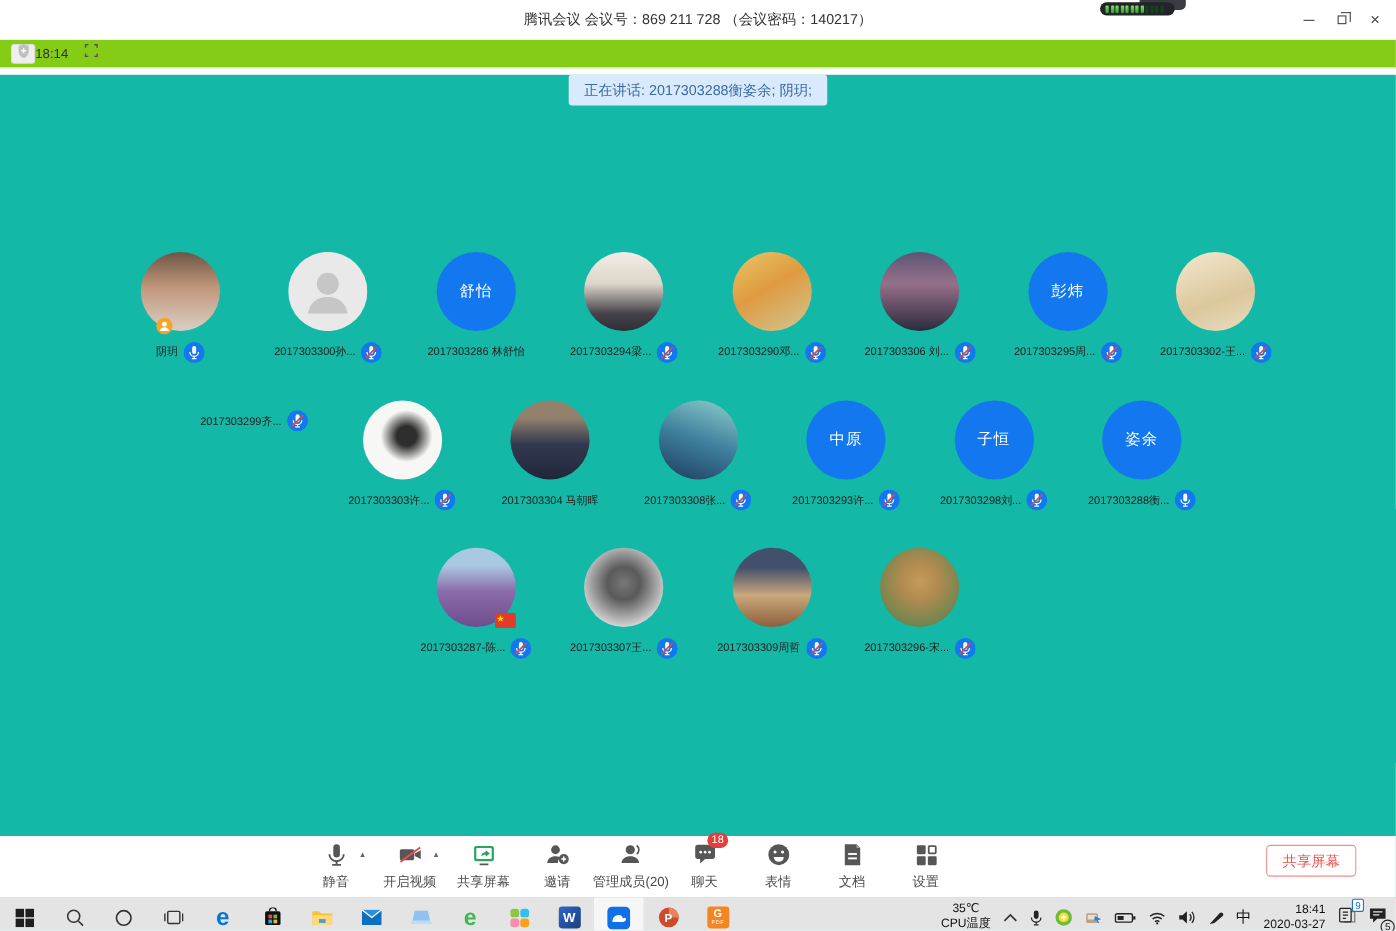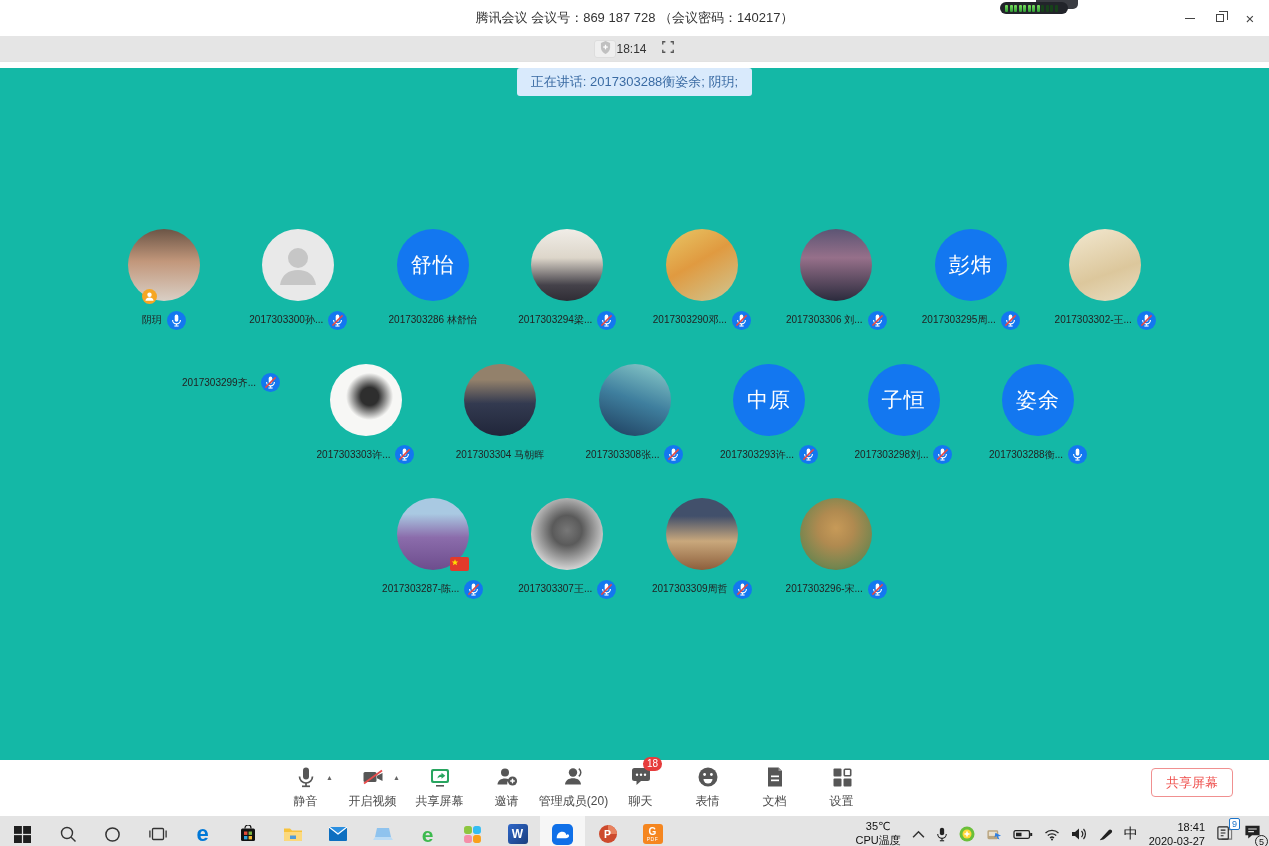--- a/index.html
+++ b/index.html
@@ -14,35 +14,35 @@
   .min-glyph { display:inline-block; width:10px; border-top:1px solid #444; }
   .restore-glyph { position:relative; width:8px; height:8px; border:1px solid #444; background:#fff; }
   .restore-glyph::before { content:''; position:absolute; left:2px; top:-4px; width:8px; height:8px; border:1px solid #444; border-left:none; border-bottom:none; }
   .audio-meter { position:absolute; left:1000px; top:0; width:80px; height:14px; }
   .meter-tail { position:absolute; left:36px; top:0; width:42px; height:9px; background:#3a3c42; border-radius:0 0 5px 5px; }
   .meter-pill { position:absolute; left:0; top:2px; width:68px; height:12px; background:#22242a; border-radius:6px; display:flex; align-items:center; gap:1.5px; padding:2px 5px; }
   .meter-seg { width:3px; height:7px; border-radius:1px; background:#17421a; }
   .meter-seg.lit { background:linear-gradient(180deg,#79e25f,#2f9a33); }
 
   
-  .subbar { height:26px; background:#e5e5e5; border-bottom:1px solid #e2e2e2; display:flex; align-items:center; justify-content:center; padding:0 10px; }
+  .subbar { height:26px; background:#84cc16; border-bottom:1px solid #e2e2e2; display:flex; align-items:center; justify-content:flex-start; padding:0 10px; }
   .shield-btn { width:22px; height:18px; background:#efefef; border:1px solid #ddd; border-radius:3px; display:flex; align-items:center; justify-content:center; }
   .subbar-right { display:flex; align-items:center; gap:14px; }
   .subbar-time { font-size:12px; color:#333; }
   .fs-btn { display:flex; align-items:center; }
 
   
   .main { position:relative; height:748px; background:#14b8a6; }
   .banner { margin:6px auto 0; width:fit-content; height:28px; display:flex; align-items:center; background:#d9eafc; color:#3a6ba3; font-size:13px; padding:0 14px; border-radius:3px; }
 
   .grid { margin-top:133px; }
   .grid-row { display:flex; justify-content:center; margin-bottom:32.5px; }
   .pcell { width:134.5px; display:flex; flex-direction:column; align-items:center; }
   .avatar { width:72px; height:72px; border-radius:50%; position:relative; flex:none; }
-  .avatar.initials { background:#1377f0; color:#fff; font-size:21px; letter-spacing:1px; display:flex; align-items:center; justify-content:center; }
+  .avatar.initials { background:#1377f0; color:#fff; font-size:14px; letter-spacing:1px; display:flex; align-items:center; justify-content:center; }
   .host-badge { position:absolute; left:14px; bottom:-3px; width:15px; height:15px; }
   .flag-badge { position:absolute; right:0; bottom:-1px; width:19px; height:14px; }
   .plabel { margin-top:8px; height:22px; display:flex; align-items:center; gap:5px; white-space:nowrap; }
   .pname { font-size:10px; color:#222; }
   .pmic { width:19px; height:19px; display:flex; }
   .pmic svg { width:19px; height:19px; }
 
   
   .toolbar { position:absolute; left:0; right:0; bottom:0; height:56px; background:#fff; }
   .tools { position:absolute; left:272px; top:4px; display:flex; }
@@ -88,21 +88,21 @@
         <span class="meter-seg lit"></span>
         <span class="meter-seg lit"></span>
         <span class="meter-seg lit"></span>
         <span class="meter-seg lit"></span>
         <span class="meter-seg"></span>
         <span class="meter-seg"></span>
         <span class="meter-seg"></span>
         <span class="meter-seg"></span>
       </div>
   </div>
-  <div class="title">腾讯会议 会议号：869 187 728 （会议密码：140217）</div>
+  <div class="title">腾讯会议 会议号：869 211 728 （会议密码：140217）</div>
   <div class="win-controls">
     <div class="wbtn">
         <span class="min-glyph"></span>
       </div>
     <div class="wbtn">
         <span class="restore-glyph"></span>
       </div>
     <div class="wbtn">
         <span>×</span>
       </div>

